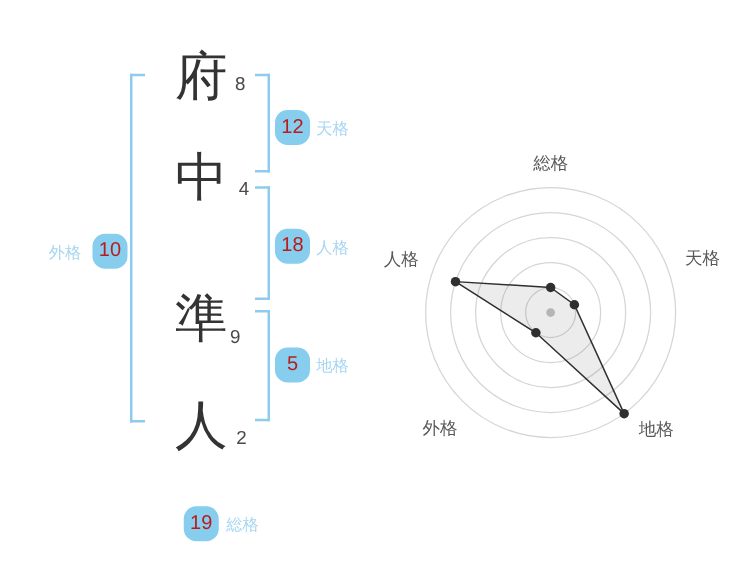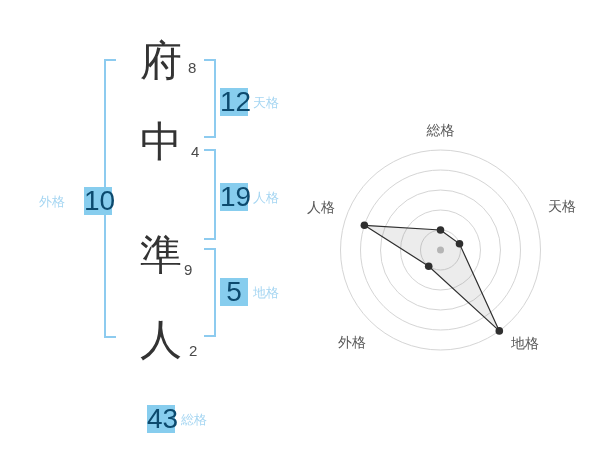--- a/index.html
+++ b/index.html
@@ -25,27 +25,27 @@
   }
   .bracket-right{
     left:204px;width:12px;
     border:2px solid #8DCBEF;border-left:0;
   }
   .br1{top:59px;height:79px}
   .br2{top:149px;height:91px}
   .br3{top:248px;height:89px}
   
   .badge{
-    position:absolute;width:28px;height:28px;background:#87CDEE;color:#0c4a6e;
-    font-size:28px;line-height:28px;text-align:center;
+    position:absolute;width:28px;height:28px;background:#87CDEE;color:#b91c1c;
+    font-size:16px;line-height:28px;text-align:center;border-radius:10px;
   }
   .bd-tenkaku{left:220px;top:88px}
   .bd-jinkaku{left:220px;top:183px}
   .bd-chikaku{left:220px;top:278px}
-  .bd-gaikaku{left:84px;top:187px}
+  .bd-gaikaku{left:74px;top:187px}
   .bd-soukaku{left:147px;top:405px}
   .badge-label{
     position:absolute;font-size:13px;line-height:1;color:#A6D6F2;
   }
   .bl-tenkaku{left:253px;top:96px}
   .bl-jinkaku{left:253px;top:191px}
   .bl-chikaku{left:253px;top:286px}
   .bl-gaikaku{left:39px;top:195px}
   .bl-soukaku{left:181px;top:413px}
   
@@ -72,30 +72,30 @@
   <div class="stroke-num sn4">2</div>
 
   <div class="bracket bracket-left"></div>
   <div class="bracket bracket-right br1"></div>
   <div class="bracket bracket-right br2"></div>
   <div class="bracket bracket-right br3"></div>
 
   <div class="badge bd-tenkaku">12</div>
   <div class="badge-label bl-tenkaku">天格</div>
 
-  <div class="badge bd-jinkaku">19</div>
+  <div class="badge bd-jinkaku">18</div>
   <div class="badge-label bl-jinkaku">人格</div>
 
   <div class="badge bd-chikaku">5</div>
   <div class="badge-label bl-chikaku">地格</div>
 
   <div class="badge bd-gaikaku">10</div>
   <div class="badge-label bl-gaikaku">外格</div>
 
-  <div class="badge bd-soukaku">43</div>
+  <div class="badge bd-soukaku">19</div>
   <div class="badge-label bl-soukaku">総格</div>
 
   <svg class="radar" width="310" height="280" viewBox="0 0 310 280">
     <g class="rings">
         <circle cx="150.5" cy="150" r="20"></circle>
         <circle cx="150.5" cy="150" r="40"></circle>
         <circle cx="150.5" cy="150" r="60"></circle>
         <circle cx="150.5" cy="150" r="80"></circle>
         <circle cx="150.5" cy="150" r="100"></circle>
       </g>

